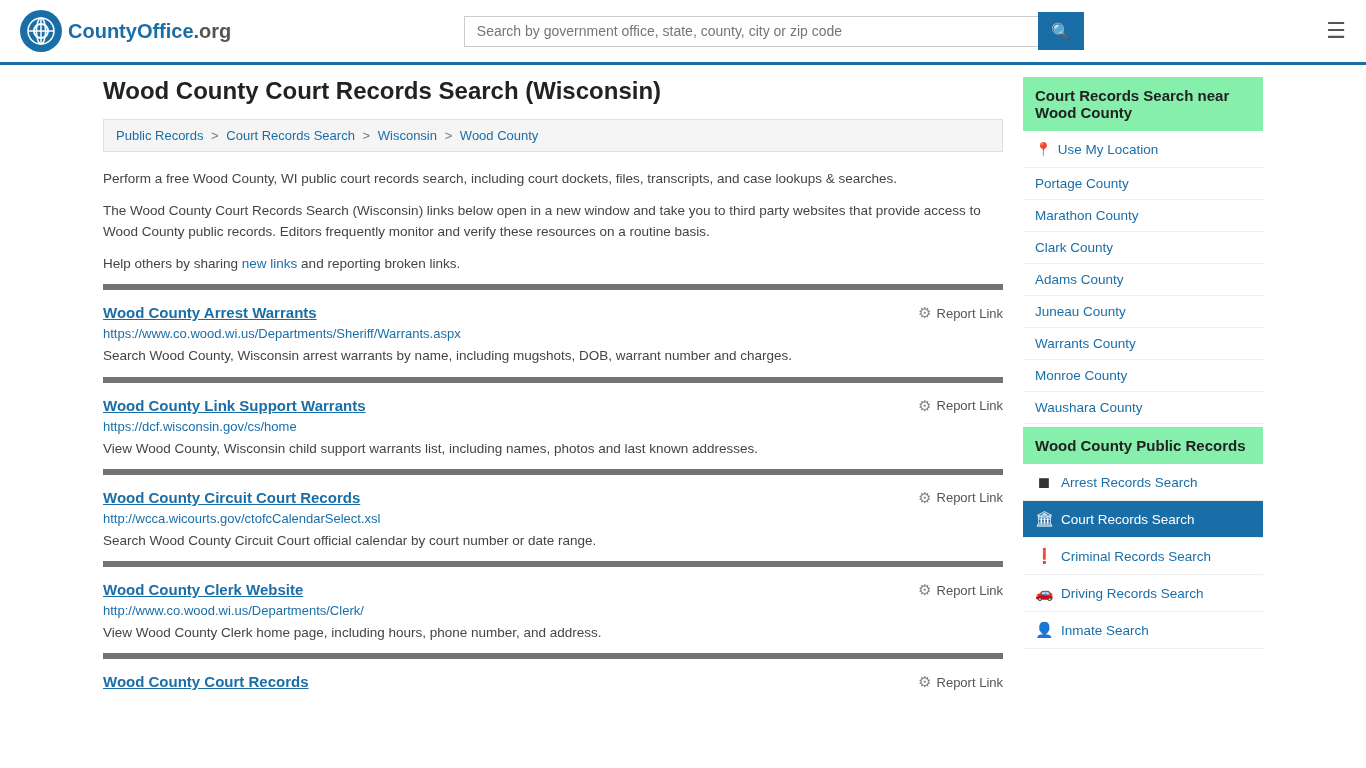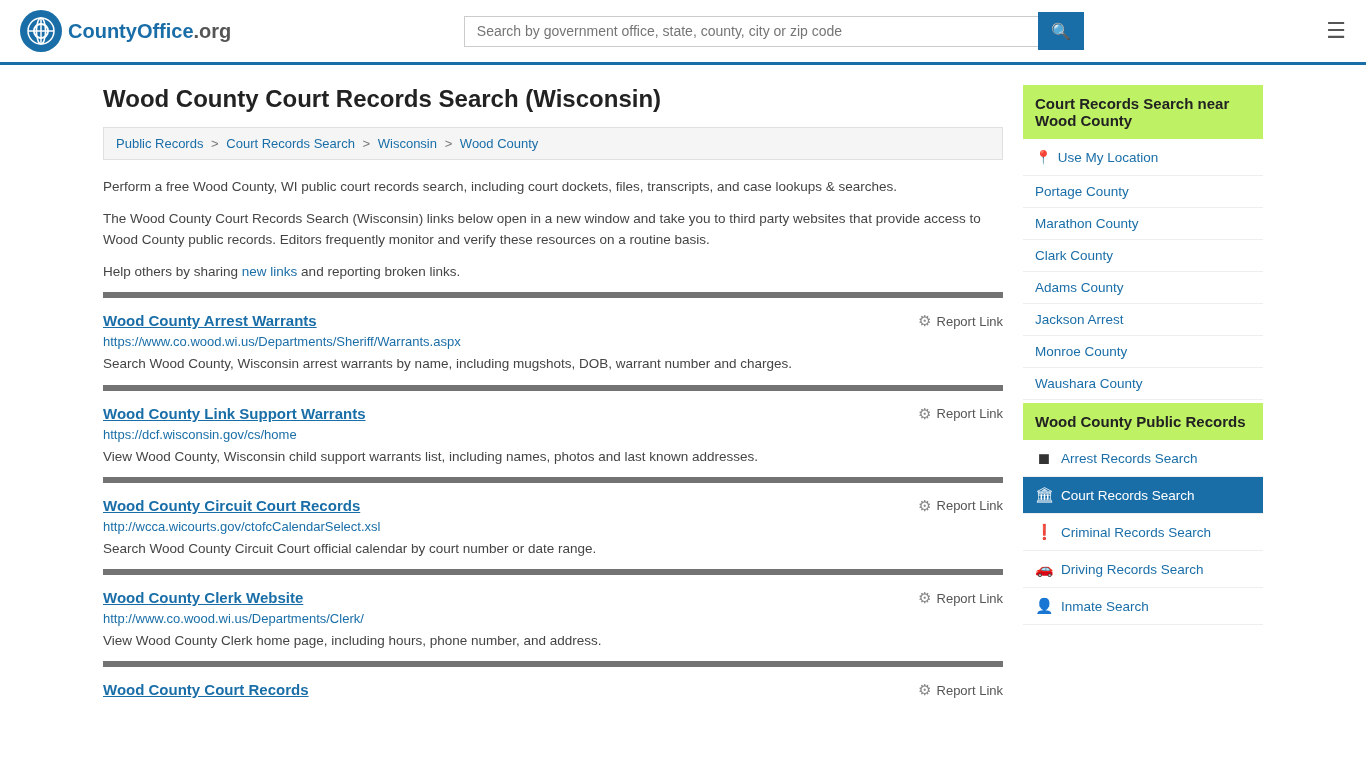--- a/index.html
+++ b/index.html
@@ -70,21 +70,21 @@
       cursor: pointer;
       font-size: 22px;
       color: #555;
       margin-left: 10px;
     }
 
     
     .main-container {
       max-width: 1200px;
       margin: 0 auto;
-      padding: 20px 20px;
+      padding: 12px 20px;
       display: flex;
       gap: 20px;
     }
 
     
     .content-area {
       flex: 1;
     }
     .page-title {
       font-size: 24px;
@@ -160,21 +160,21 @@
       color: #444;
       line-height: 1.5;
     }
 
     
     .sidebar {
       width: 240px;
       flex-shrink: 0;
     }
     .sidebar-section-title {
-      background: #bef264;
+      background: #86efac;
       font-size: 15px;
       font-weight: bold;
       padding: 10px 12px;
       color: #222;
       margin-bottom: 0;
     }
     .sidebar-location {
       display: flex;
       align-items: center;
       gap: 6px;
@@ -335,21 +335,22 @@
     <div class="sidebar-location">
       <span class="location-pin">📍</span>
       <span>Use My Location</span>
     </div>
 
     <div id="nearby-counties">
         <a href="#" class="sidebar-link">Portage County</a>
         <a href="#" class="sidebar-link">Marathon County</a>
         <a href="#" class="sidebar-link">Clark County</a>
         <a href="#" class="sidebar-link">Adams County</a>
-        <a href="#" class="sidebar-link">Jackson Arrest</a>
+        <a href="#" class="sidebar-link">Juneau County</a>
+        <a href="#" class="sidebar-link">Warrants County</a>
         <a href="#" class="sidebar-link">Monroe County</a>
         <a href="#" class="sidebar-link">Waushara County</a>
       </div>
 
     <div class="sidebar-section-2">
       <div class="sidebar-section-title">Wood County Public Records</div>
       <div id="nav-items">
           <div class="sidebar-nav-item">
       <span class="nav-icon">◼</span>
       <a href="#">Arrest Records Search</a>

